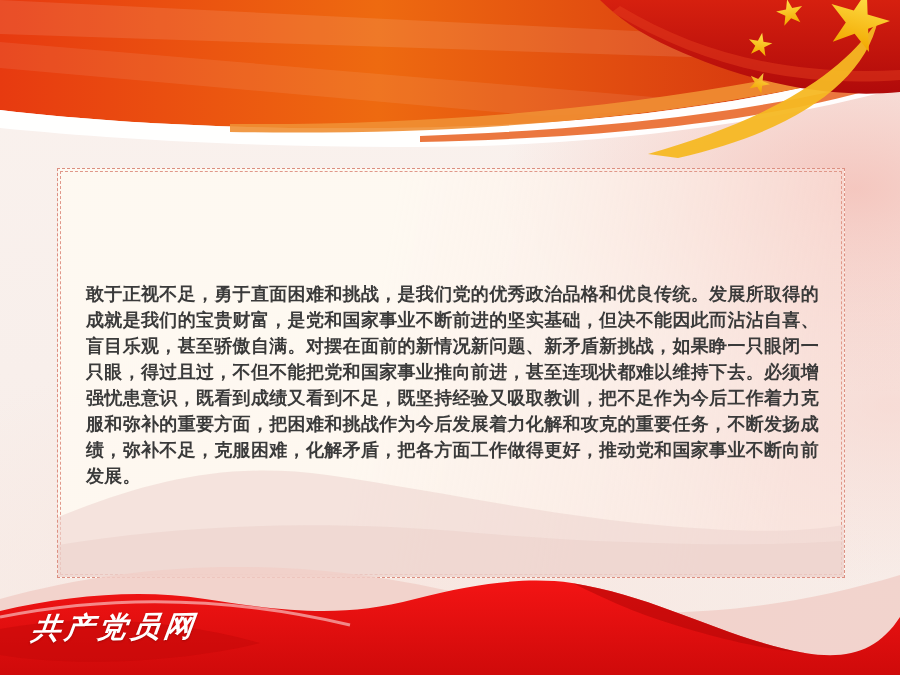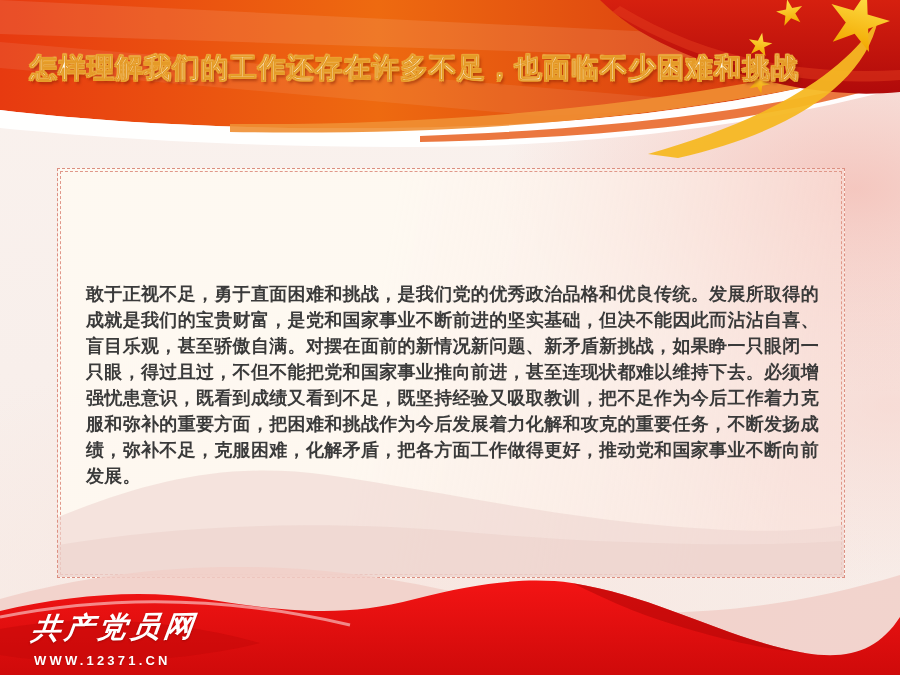--- a/index.html
+++ b/index.html
@@ -102,21 +102,20 @@
 
       <path d="M648,154 C760,122 838,80 878,20 C864,84 792,132 678,158 Z" fill="#f5b823" opacity="0.95"></path>
 
       <use href="#star" transform="translate(858,22) scale(32) rotate(16)" fill="url(#gStar)"></use>
       <use href="#star" transform="translate(790,13) scale(14) rotate(-12)" fill="url(#gStar)"></use>
       <use href="#star" transform="translate(760,45) scale(12.5) rotate(10)" fill="url(#gStar)"></use>
       <use href="#star" transform="translate(759,83) scale(11) rotate(24)" fill="url(#gStar)" opacity="0.88"></use>
     </g>
   </svg>
 
-  <div class="page-title">怎样理解我们的工作还存在许多不足，也面临不少困难和挑战</div>
 
   <div class="content-box">
     <div class="content-box-inner"></div>
 
     <svg class="mountains" viewBox="0 0 788 130" preserveAspectRatio="none" aria-hidden="true">
       <path d="M0,70 C90,34 170,14 270,28 C380,44 470,64 580,76 C680,86 740,86 788,78 L788,130 L0,130 Z" fill="#eed6d0" opacity="0.6"></path>
       <path d="M0,98 C120,78 260,72 420,86 C560,98 700,100 788,94 L788,130 L0,130 Z" fill="#ecd0c9" opacity="0.5"></path>
     </svg>
 
     <div class="body-paragraph">敢于正视不足，勇于直面困难和挑战，是我们党的优秀政治品格和优良传统。发展所取得的成就是我们的宝贵财富，是党和国家事业不断前进的坚实基础，但决不能因此而沾沾自喜、盲目乐观，甚至骄傲自满。对摆在面前的新情况新问题、新矛盾新挑战，如果睁一只眼闭一只眼，得过且过，不但不能把党和国家事业推向前进，甚至连现状都难以维持下去。必须增强忧患意识，既看到成绩又看到不足，既坚持经验又吸取教训，把不足作为今后工作着力克服和弥补的重要方面，把困难和挑战作为今后发展着力化解和攻克的重要任务，不断发扬成绩，弥补不足，克服困难，化解矛盾，把各方面工作做得更好，推动党和国家事业不断向前发展。</div>
@@ -136,16 +135,15 @@
 
     <path d="M572,56 C660,70 725,112 805,126 C755,122 690,104 645,88 C610,75 588,63 572,56 Z" fill="#b30707" opacity="0.55"></path>
 
     <path d="M0,102 C90,86 180,94 260,116 C180,136 70,140 0,128 Z" fill="#c40808" opacity="0.5"></path>
 
     <path d="M0,90 C120,66 240,72 350,98" stroke="#ffffff" stroke-width="3" fill="none" opacity="0.5"></path>
   </svg>
 
   <div class="site-logo">
     <div class="logo-calligraphy">共产党员网</div>
-    <div class="logo-url">WWW.12371.CN</div>
   </div>
 
 </div>
 
 </body></html>

